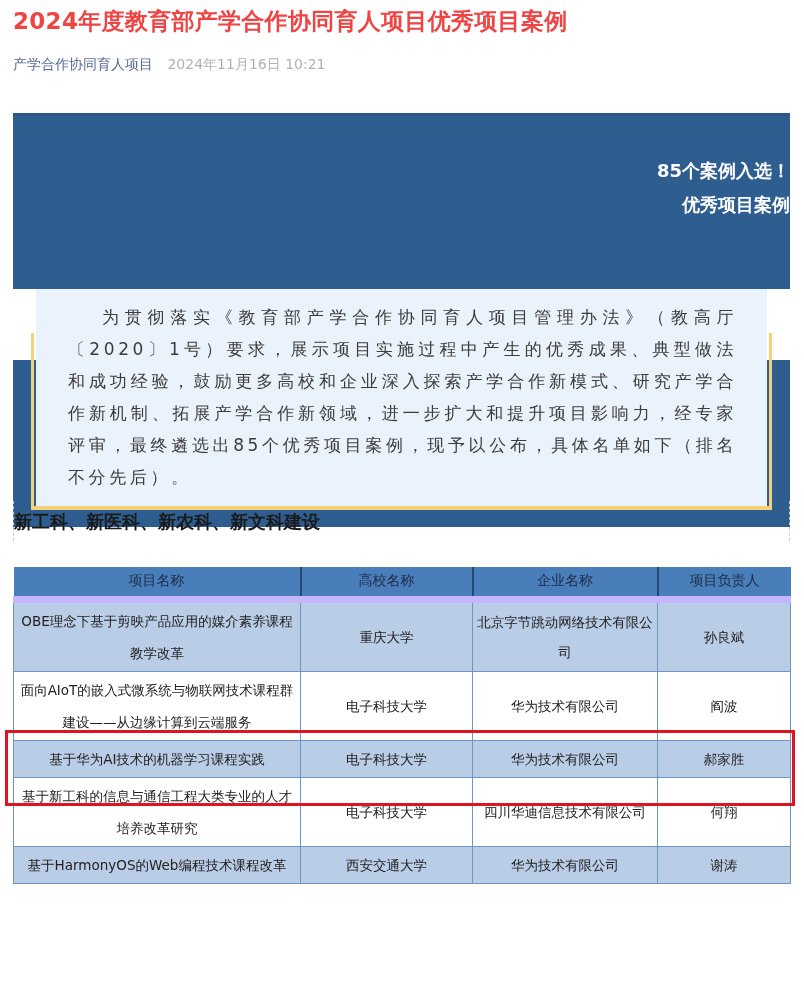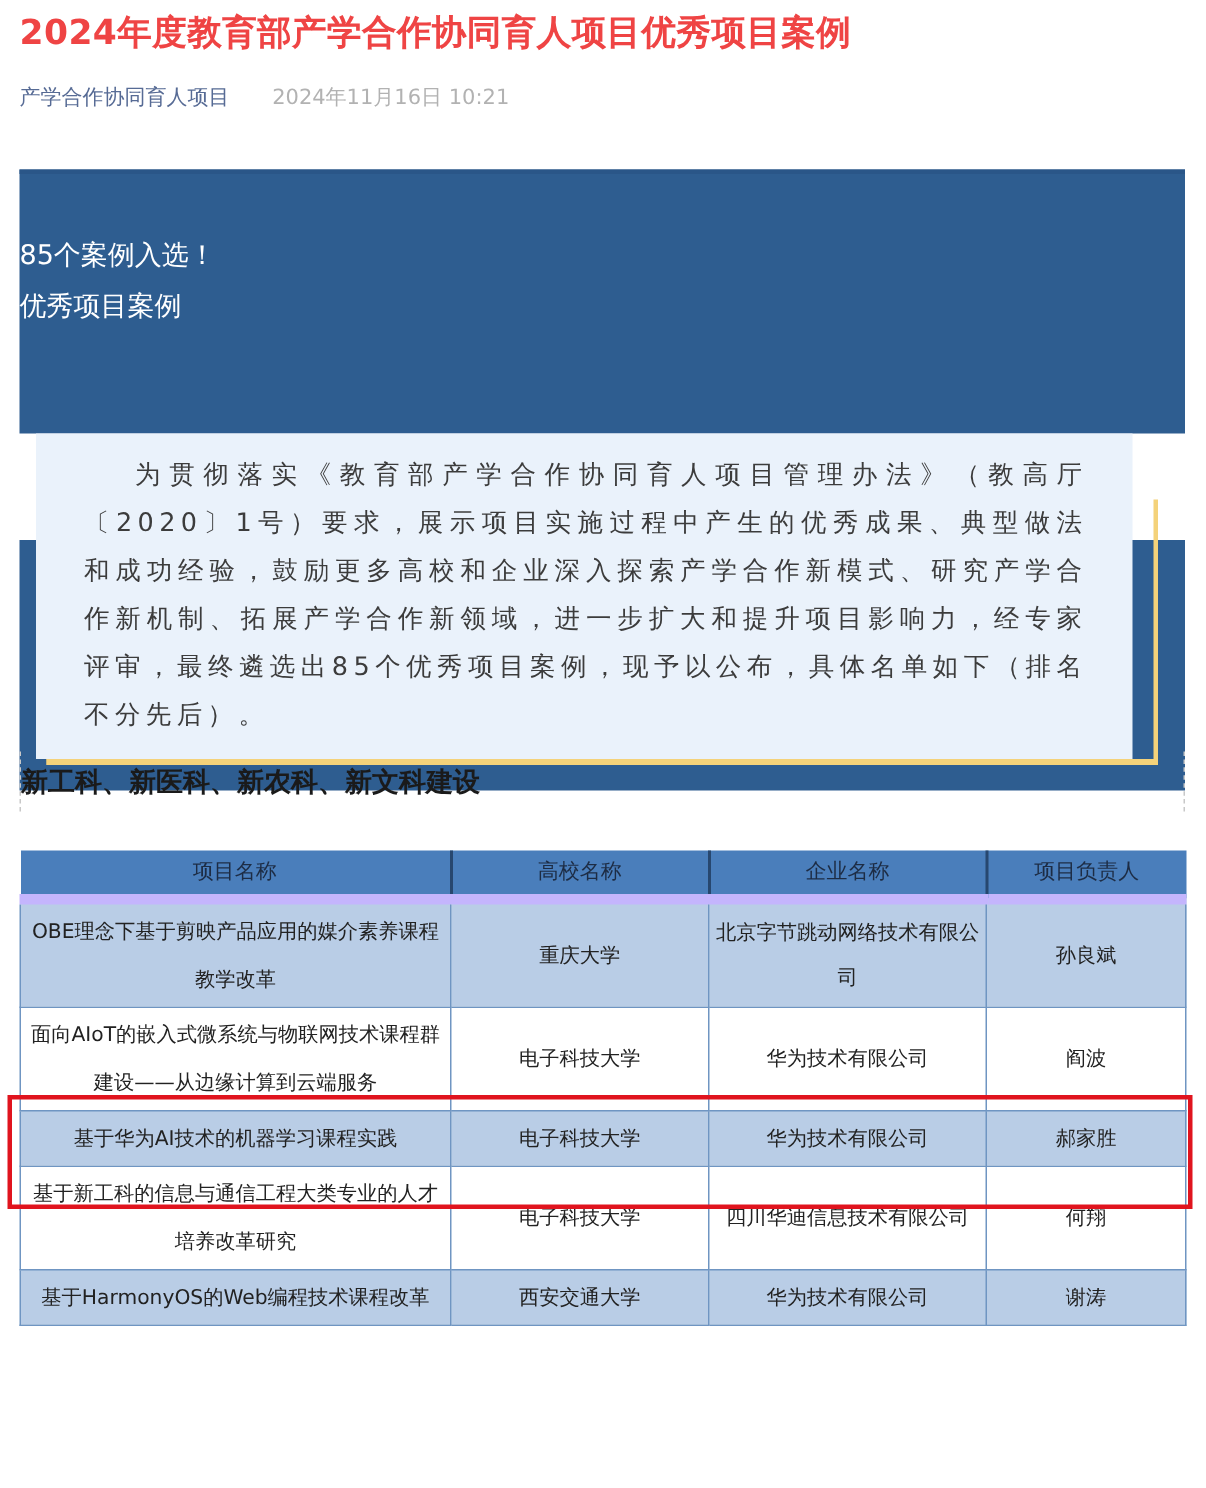--- a/index.html
+++ b/index.html
@@ -1,27 +1,27 @@
 <!DOCTYPE html>
 <html><head>
 <meta charset="utf-8">
 <style>
   * { box-sizing: border-box; margin: 0; padding: 0; }
   html, body { width: 804px; height: 992px; overflow: hidden; background: #ffffff; }
   body { font-family: "DejaVu Sans", "Liberation Sans", sans-serif; color: #222; position: relative; }
 
   .title { position: absolute; left: 13px; top: 6px; font-size: 23px; font-weight: bold; color: #ef4444; letter-spacing: 0.3px; }
   .meta { position: absolute; left: 13px; top: 56px; font-size: 14px; }
-  .meta .source { color: #576b95; margin-right: 24px; font-family: Liberation Serif, serif; }
+  .meta .source { color: #576b95; margin-right: 10px; font-family: Liberation Serif, serif; }
   .meta .time { color: #b2b2b2; }
 
-  .banner { position: absolute; left: 13px; top: 113px; width: 777px; height: 176px; background: #2e5d90; border-top: 3px solid #2a5688; text-align: left; color: #ffffff; font-weight: normal; font-size: 18px; line-height: 34px; padding-top: 38px; }
+  .banner { position: absolute; left: 13px; top: 113px; width: 777px; height: 176px; background: #2e5d90; border-top: 3px solid #2a5688; text-align: right; color: #ffffff; font-weight: bold; font-size: 18px; line-height: 34px; padding-top: 38px; }
   .backdrop { position: absolute; left: 13px; top: 360px; width: 777px; height: 167px; background: #2e5d90; }
   .yellow-frame { position: absolute; left: 31px; top: 333px; width: 741px; height: 177px; border-left: 3px solid #f4d27a; border-right: 3px solid #f4d27a; border-bottom: 4px solid #f4d27a; }
-  .panel { position: absolute; left: 24px; top: 289px; width: 731px; height: 217px; background: #eaf2fb; padding: 12px 30px 12px 32px; font-size: 17px; line-height: 32px; color: #3c3c3c; letter-spacing: 3.6px; text-align: justify; }
+  .panel { position: absolute; left: 36px; top: 289px; width: 731px; height: 217px; background: #eaf2fb; padding: 12px 30px 12px 32px; font-size: 17px; line-height: 32px; color: #3c3c3c; letter-spacing: 3.6px; text-align: justify; }
   .panel p { text-indent: 2em; }
 
   .section-row { position: absolute; left: 13px; top: 501px; width: 777px; height: 40px; border-left: 1px dashed #c8c8c8; border-right: 1px dashed #c8c8c8; text-align: left; font-size: 18px; font-weight: bold; line-height: 42px; color: #1a1a1a; }
 
   table { position: absolute; left: 13px; top: 567px; width: 777px; border-collapse: collapse; table-layout: fixed; font-size: 13.5px; color: #222; }
   th { background: #4a7ebb; color: #1d2c44; font-weight: normal; height: 32px; border-left: 2px solid #27476f; border-bottom: 7px solid #c4b5fd; font-size: 14px; }
   th:first-child { border-left: none; }
   td { text-align: center; vertical-align: middle; border: 1px solid #6f95c2; line-height: 30px; padding: 2px 4px; }
   tr.alt td { background: #b9cde6; }
   tr.plain td { background: #ffffff; }

